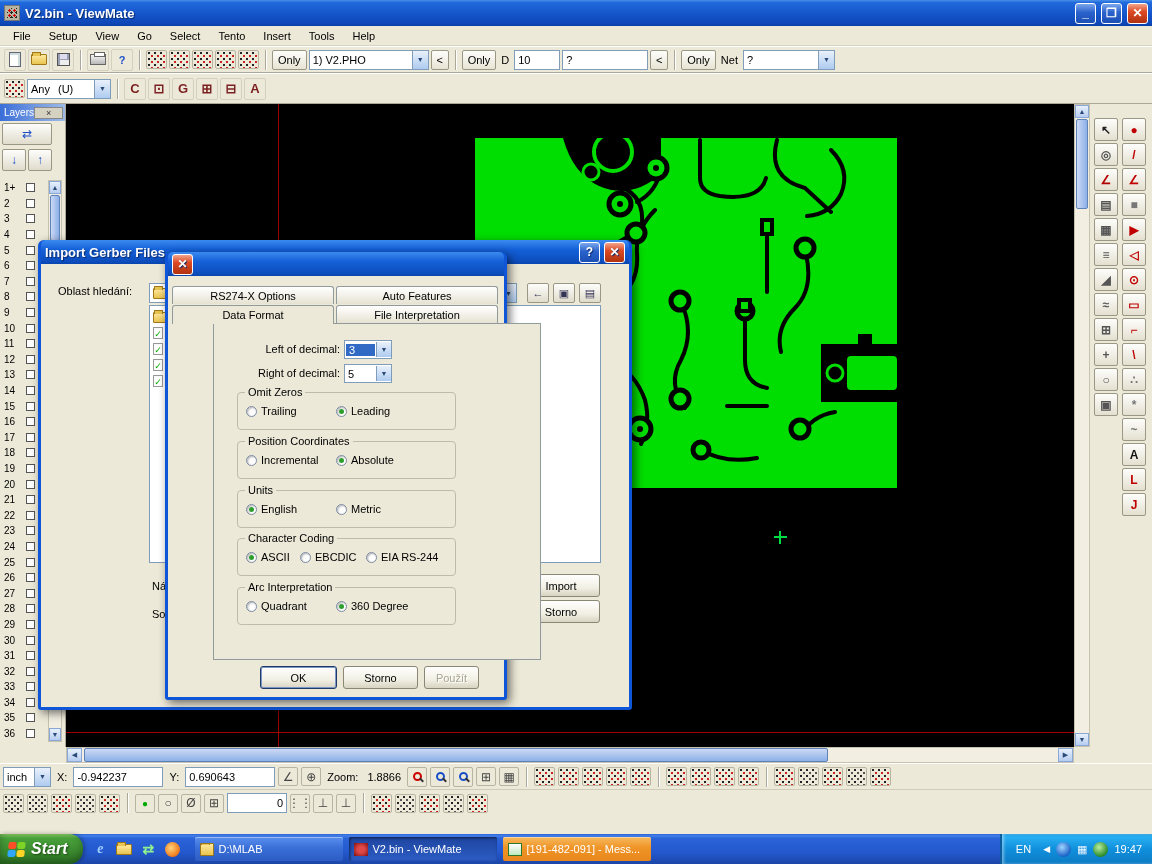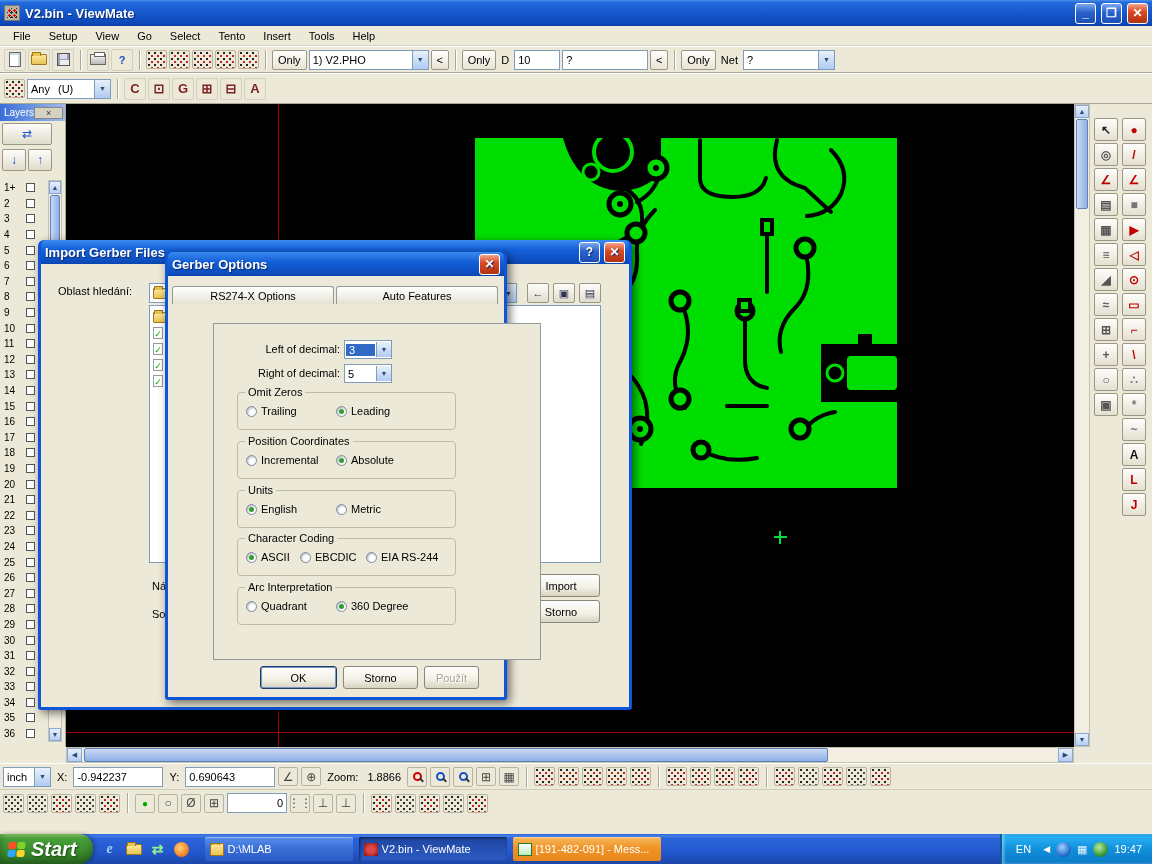--- a/index.html
+++ b/index.html
@@ -145,21 +145,21 @@
 .filelist{position:absolute;left:108px;top:41px;width:452px;height:258px;background:#fff;border:1px solid #7f9db9;padding:3px 0 0 3px;}
 .fitem{height:16px;display:flex;align-items:center;gap:4px;}
 .fcheck{width:10px;height:12px;background:#fff;border:1px solid #999;color:#0a0;font-size:9px;line-height:12px;text-align:center;}
 .minibtn{position:absolute;top:19px;width:22px;height:20px;border:1px solid #9a9784;border-radius:2px;background:linear-gradient(#fdfdfb,#e0dccc);display:flex;align-items:center;justify-content:center;font-size:11px;color:#335;}
 
 
 .taskbar{position:absolute;left:0;top:834px;width:1152px;height:30px;display:flex;align-items:center;
  background:linear-gradient(180deg,#2a63d8 0%,#437fe8 6%,#2a63d8 15%,#2458cf 60%,#1c46a8 100%);}
 .startbtn{height:30px;padding:0 16px 0 8px;border-radius:0 14px 14px 0;display:flex;align-items:center;gap:6px;
  background:linear-gradient(180deg,#7ec15e 0%,#48a03a 15%,#3c8c30 55%,#2f7a26 100%);
- color:#fff;font-style:italic;font-weight:bold;font-size:20px;text-shadow:1px 1px 2px #1a4a12;box-shadow:inset 0 -4px 8px rgba(0,0,0,.3),2px 0 4px rgba(0,0,0,.3);}
+ color:#fff;font-style:italic;font-weight:bold;font-size:16px;text-shadow:1px 1px 2px #1a4a12;box-shadow:inset 0 -4px 8px rgba(0,0,0,.3),2px 0 4px rgba(0,0,0,.3);}
 .winflag{width:17px;height:15px;display:grid;grid-template:1fr 1fr / 1fr 1fr;gap:1px;transform:skewX(-6deg);}
 .winflag b{border-radius:2px;}
 .ql{display:flex;align-items:center;gap:6px;padding:0 8px;}
 .qlicon{width:18px;height:18px;display:flex;align-items:center;justify-content:center;font-weight:bold;font-size:14px;}
 .taskbtn{height:24px;width:148px;margin-left:6px;border-radius:2px;display:flex;align-items:center;gap:4px;padding:0 5px;color:#fff;font-size:11px;
  background:linear-gradient(#5a8fee,#3a6fd8 45%,#2c5cc4);box-shadow:inset 0 1px 0 rgba(255,255,255,.4);white-space:nowrap;overflow:hidden;}
 .taskbtn span{overflow:hidden;text-overflow:ellipsis;}
 .taskbtn.active{background:linear-gradient(#1e45a0,#2c5cc4);box-shadow:inset 1px 1px 3px rgba(0,0,0,.55);}
 .taskbtn.flash{background:linear-gradient(#f6b95e,#ef9426 45%,#e8871e);color:#fff;}
 .tico{width:14px;height:13px;flex:0 0 auto;}
@@ -707,27 +707,30 @@
 
     <span class="dlabel" style="left:111px;top:316px">Ná</span>
     <span class="dlabel" style="left:111px;top:344px">So</span>
     <div class="xpbtn" style="left:481px;top:310px;width:78px">Import</div>
     <div class="xpbtn" style="left:481px;top:336px;width:78px">Storno</div>
   </div>
 </div>
 
 <div class="xpdialog gerber-dialog">
   <div class="dlg-title">
-    <span class="dtext">Gerber Options</span>
     <span class="cap-btn cap-close">✕</span>
   </div>
   <div class="dlg-body">
     <div class="tabs-row" style="top:10px">
       <div class="tab">RS274-X Options</div>
       <div class="tab">Auto Features</div>
+    </div>
+    <div class="tabs-row" style="top:29px">
+      <div class="tab active">Data Format</div>
+      <div class="tab">File Interpretation</div>
     </div>
 
     <div class="tabpage" style="top:47px;height:337px">
       <span class="dlabel r" style="left:10px;top:19px;width:116px">Left of decimal:</span>
       <div class="dcombo sel" style="left:130px;top:16px">
         <span class="val">3</span>
         <span class="carrow" style="width:15px;height:15px;display:flex;align-items:center;justify-content:center;background:linear-gradient(#e9f1fb,#aecbf0);border-left:1px solid #7f9db9;font-size:7px;color:#2b4a78">▼</span>
       </div>
       <span class="dlabel r" style="left:10px;top:43px;width:116px">Right of decimal:</span>
       <div class="dcombo" style="left:130px;top:40px">

